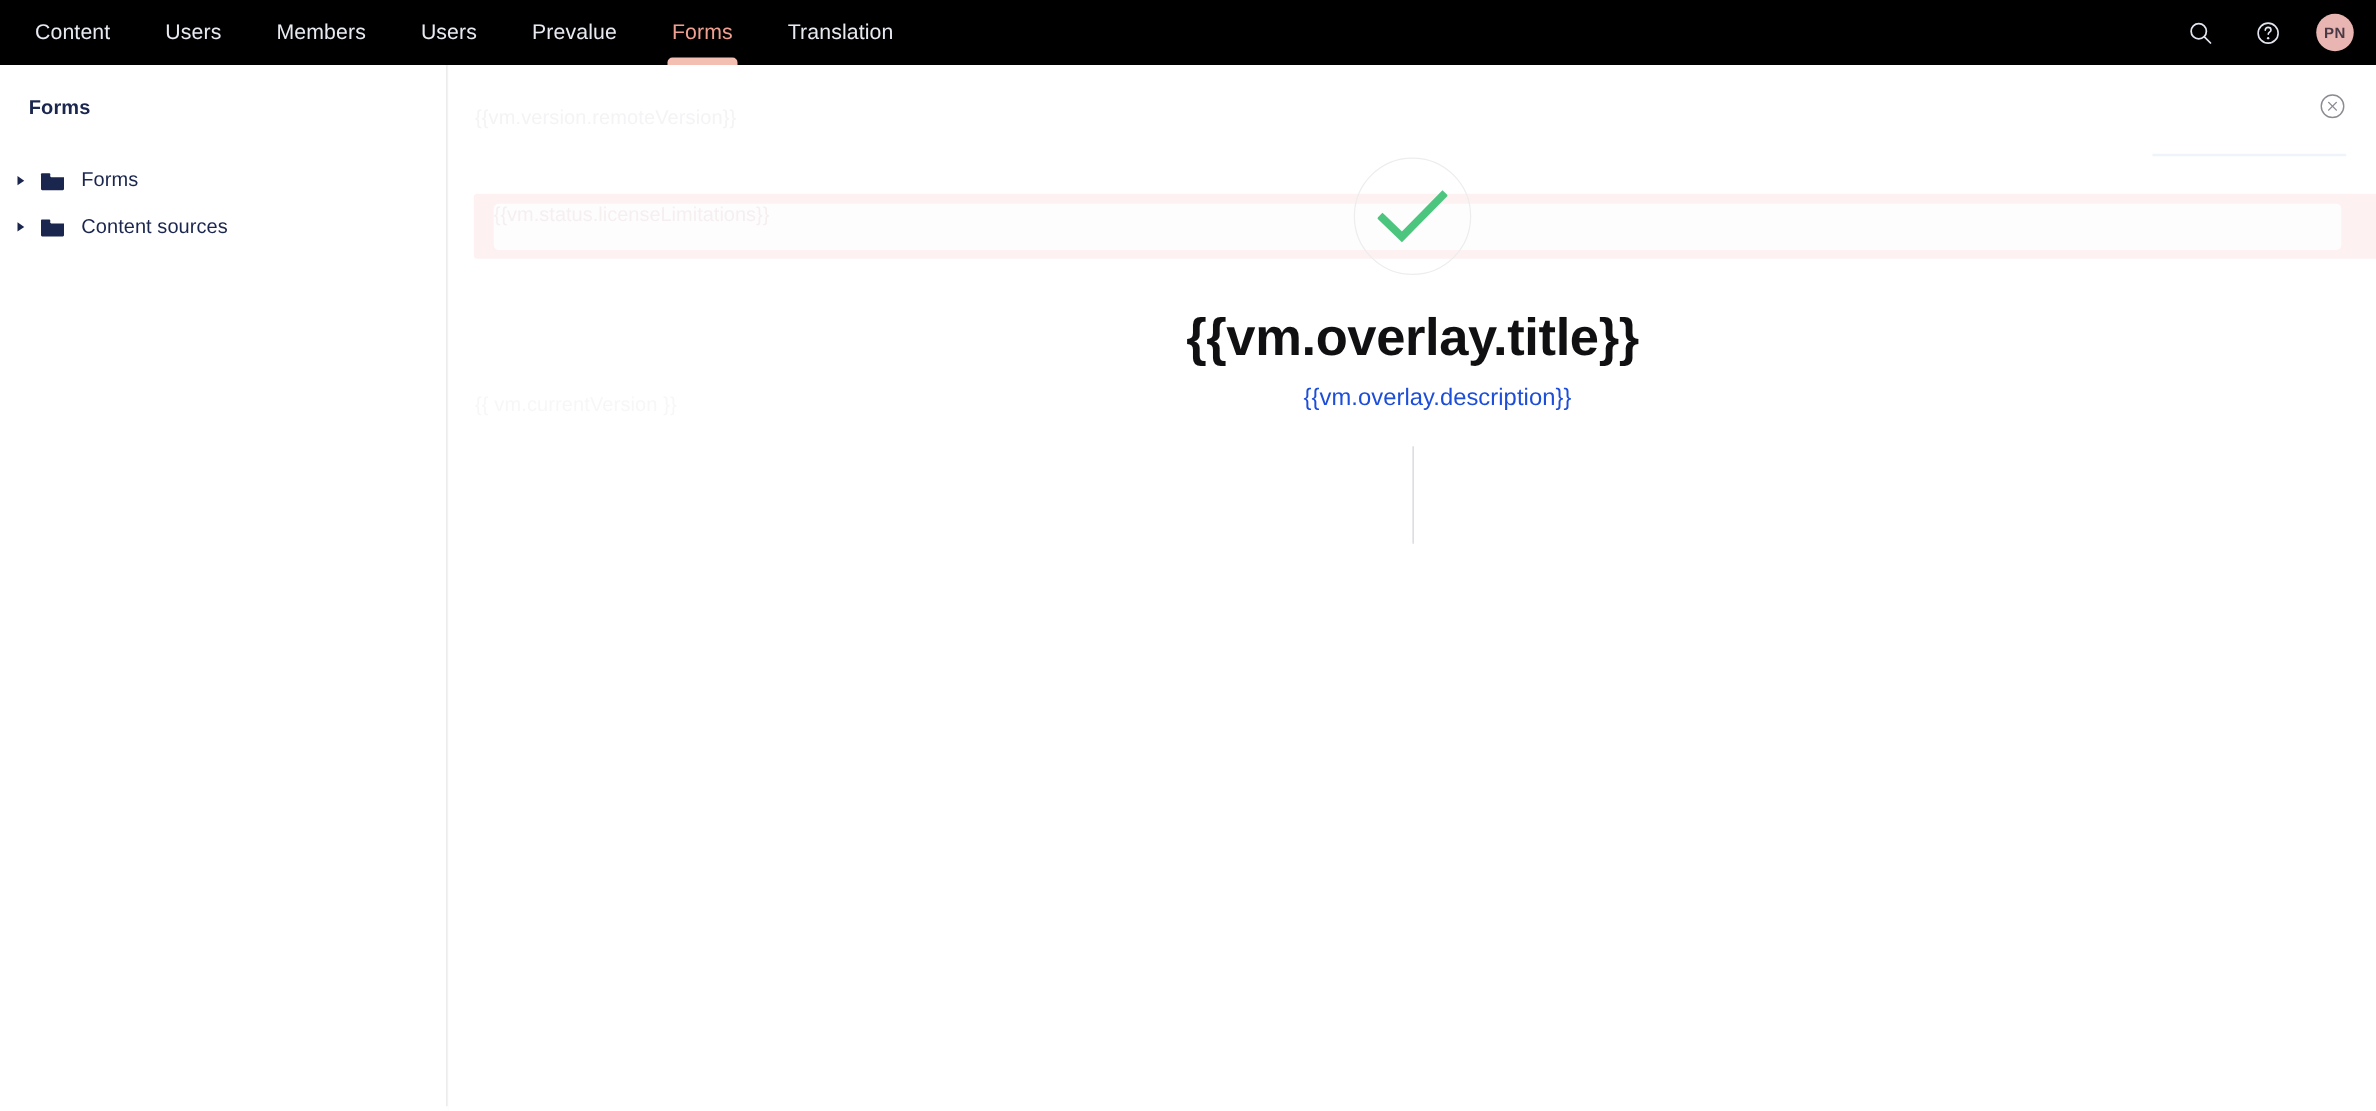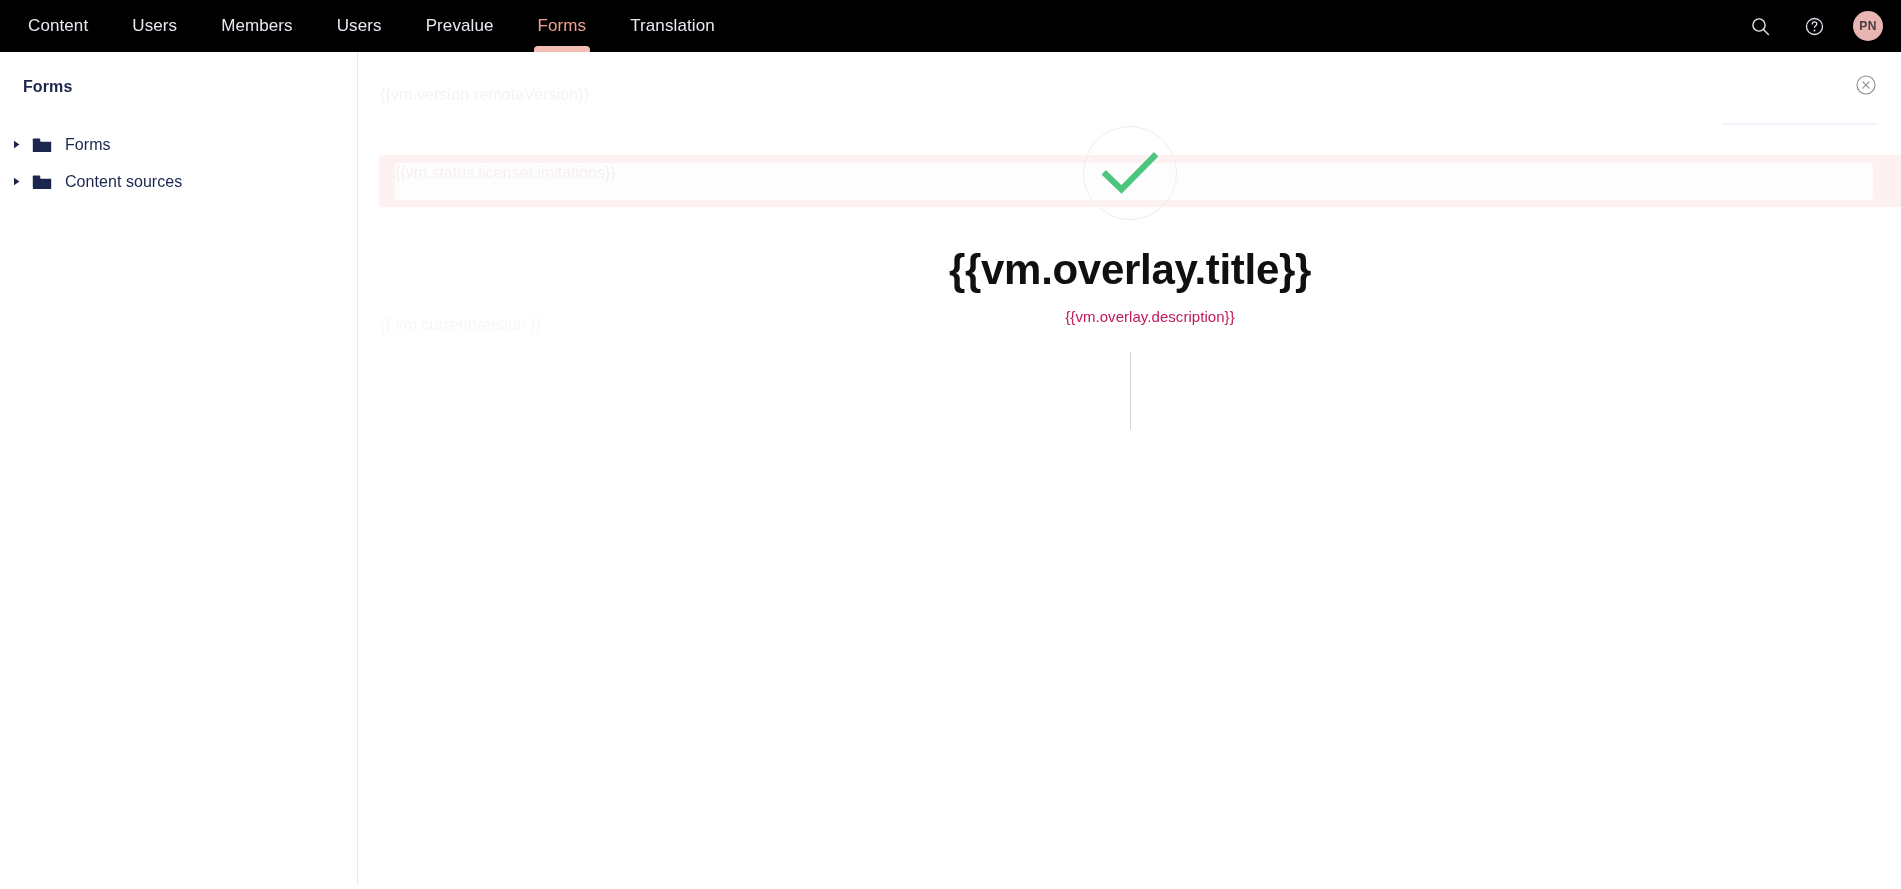--- a/index.html
+++ b/index.html
@@ -234,22 +234,22 @@
     margin-top: 27px;
     font-size: 42px;
     font-weight: 700;
     color: #101012;
     letter-spacing: -.3px;
     line-height: 1.1;
     white-space: nowrap;
   }
   .overlay-desc {
     margin-top: 15px;
-    font-size: 15px;
-    color: #be185d;
+    font-size: 19px;
+    color: #1d4ed8;
     letter-spacing: .05px;
     white-space: nowrap;
     margin-left: 40px;
   }
   .overlay-divider {
     margin-top: 27px;
     width: 1px;
     height: 78px;
     background: #d4d4d8;
   }

